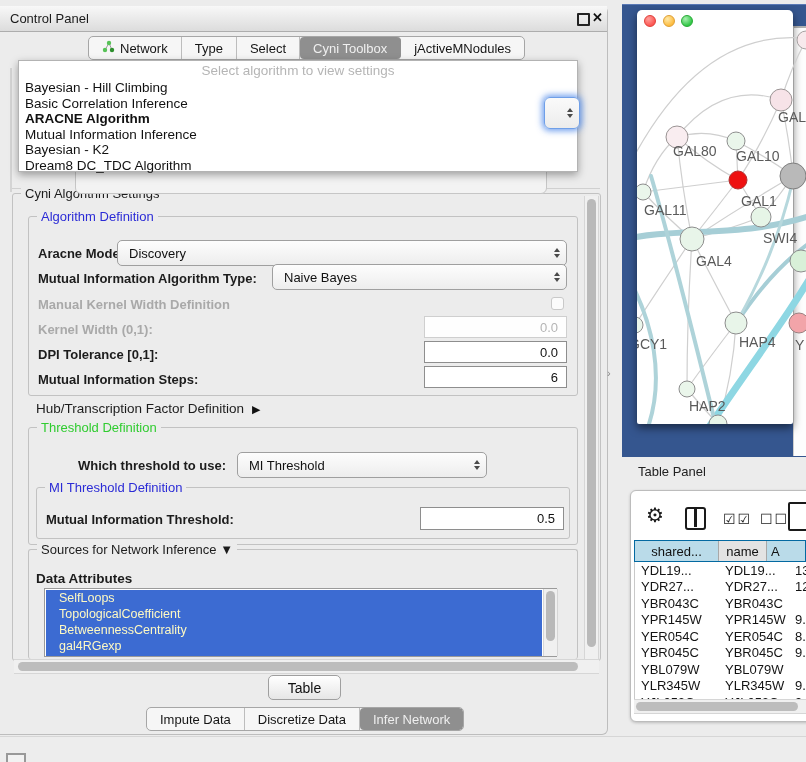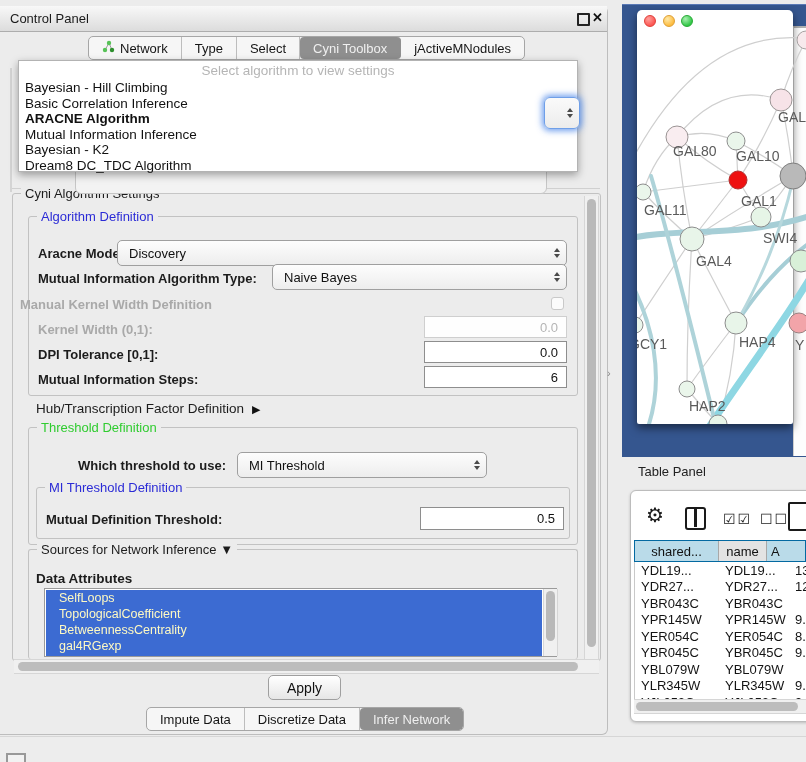--- a/index.html
+++ b/index.html
@@ -194,21 +194,21 @@
 
   <div class="abs lbl" style="left:38px;top:271px;">Mutual Information Algorithm Type:</div>
   <div class="abs combo" style="left:272px;top:264px;width:295px;height:26px;">
     <span>Naive Bayes</span>
     <span class="stepper">
         <span class="tri-up"></span>
         <span class="tri-down"></span>
       </span>
   </div>
 
-  <div class="abs lbl disabled" style="left:20px;top:297px;">Manual Kernel Width Definition</div>
+  <div class="abs lbl disabled" style="left:38px;top:297px;">Manual Kernel Width Definition</div>
   <div class="abs checkbox" style="left:551px;top:297px;"></div>
 
   <div class="abs lbl disabled" style="left:38px;top:322px;">Kernel Width (0,1):</div>
   <div class="abs field disabled" style="left:424px;top:316px;width:143px;height:22px;">0.0</div>
 
   <div class="abs lbl" style="left:38px;top:347px;">DPI Tolerance [0,1]:</div>
   <div class="abs field" style="left:424px;top:341px;width:143px;height:22px;">0.0</div>
 
   <div class="abs lbl" style="left:38px;top:372px;">Mutual Information Steps:</div>
   <div class="abs field" style="left:424px;top:366px;width:143px;height:22px;">6</div>
@@ -224,21 +224,21 @@
   <div class="abs combo" style="left:237px;top:452px;width:250px;height:26px;">
     <span>MI Threshold</span>
     <span class="stepper">
         <span class="tri-up"></span>
         <span class="tri-down"></span>
       </span>
   </div>
   <div class="abs group" style="left:36px;top:487px;width:534px;height:52px;">
     <span class="group-label blue-label">MI Threshold Definition</span>
   </div>
-  <div class="abs lbl" style="left:46px;top:512px;">Mutual Definition Threshold:</div>
+  <div class="abs lbl" style="left:46px;top:512px;">Mutual Information Threshold:</div>
   <div class="abs field" style="left:420px;top:507px;width:144px;height:23px;">0.5</div>
 
   <div class="abs group" style="left:28px;top:549px;width:550px;height:110px;border-bottom:none;">
     <span class="group-label"><span>Sources for Network Inference</span> <span>▼</span></span>
   </div>
   <div class="abs lbl" style="left:36px;top:571px;font-size:13.5px;">Data Attributes</div>
   <div class="abs attr-list" style="left:44px;top:588px;width:513px;height:69px;">
     <div class="attr-item">SelfLoops</div>
     <div class="attr-item">TopologicalCoefficient</div>
     <div class="attr-item">BetweennessCentrality</div>
@@ -249,21 +249,21 @@
     <div class="vthumb" style="top:2px;height:50px;"></div>
   </div>
 
   <div class="abs vsb" style="left:584px;top:196px;width:13px;height:463px;">
     <div class="vthumb" style="top:3px;height:448px;"></div>
   </div>
   <div class="abs hsb" style="left:14px;top:659px;width:585px;height:13px;">
     <div class="hthumb" style="left:4px;width:560px;"></div>
   </div>
 
-  <div class="abs btn" style="left:268px;top:675px;width:71px;height:23px;">Apply</div>
+  <div class="abs btn" style="left:268px;top:675px;width:71px;height:23px;">Table</div>
 
   <div class="abs seg" style="left:146px;top:707px;">
     <div class="seg-item">
         <span>Impute Data</span>
       </div>
     <div class="seg-item">
         <span>Discretize Data</span>
       </div>
     <div class="seg-item selected">
         <span>Infer Network</span>

